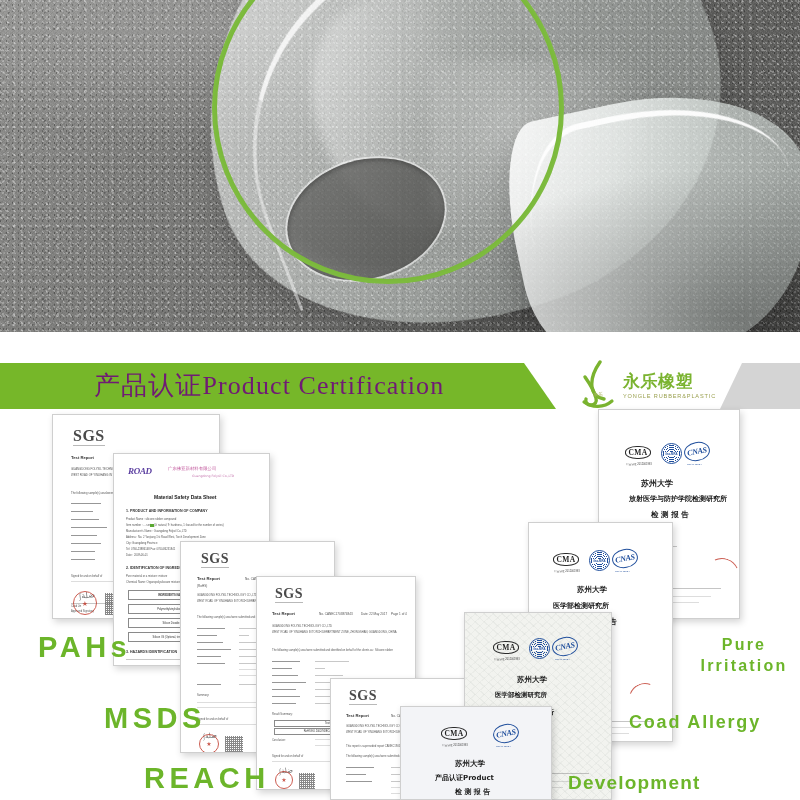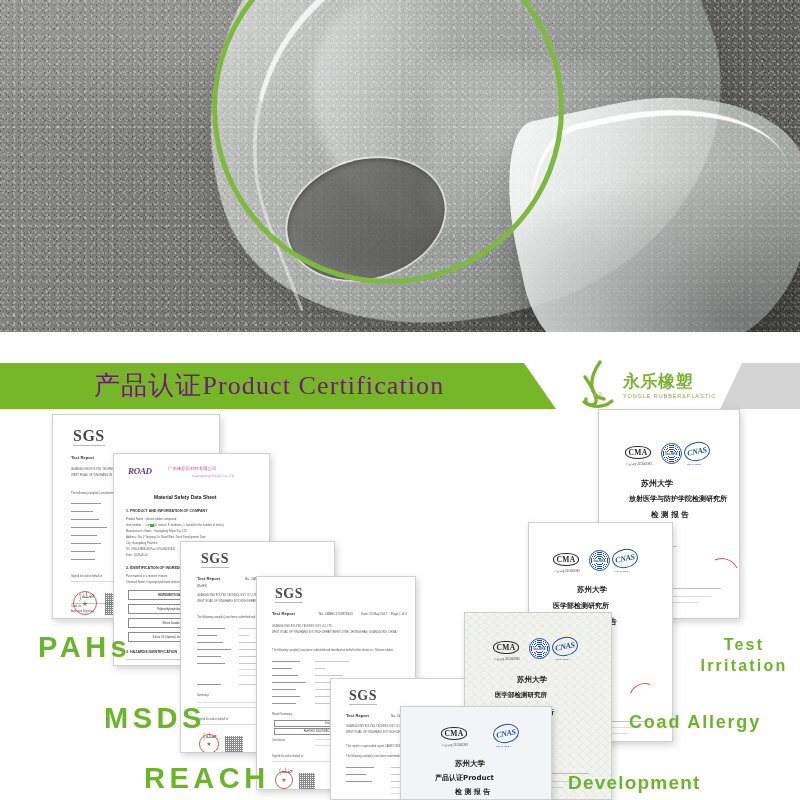--- a/index.html
+++ b/index.html
@@ -599,15 +599,15 @@
   </svg>
   <div id="logo-words">
     <div id="logo-cn">永乐橡塑</div>
     <div id="logo-en">YONGLE RUBBER&amp;PLASTIC</div>
   </div>
 </div>
 
 <div class="cat-label" id="label-pahs">PAHs</div>
 <div class="cat-label" id="label-msds">MSDS</div>
 <div class="cat-label" id="label-reach">REACH</div>
-<div class="cat-label" id="label-skin-irritation">Test Irritation</div>
+<div class="cat-label" id="label-skin-irritation">Pure Irritation</div>
 <div class="cat-label" id="label-skin-allergy">Coad Allergy</div>
 <div class="cat-label" id="label-cytotoxicity">Development</div>
 
 </body></html>

